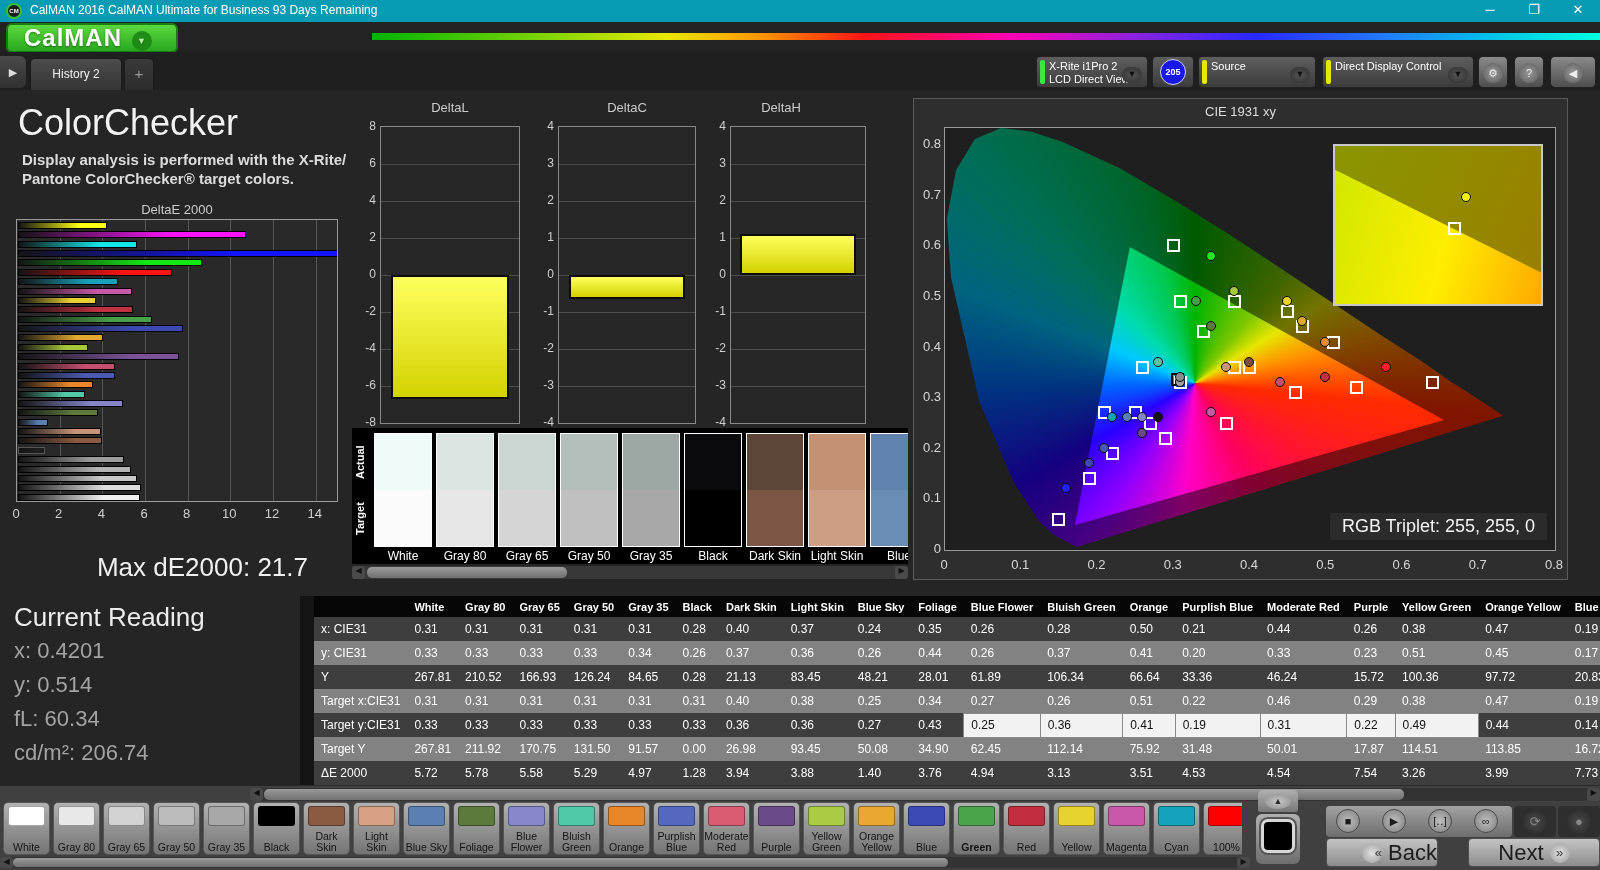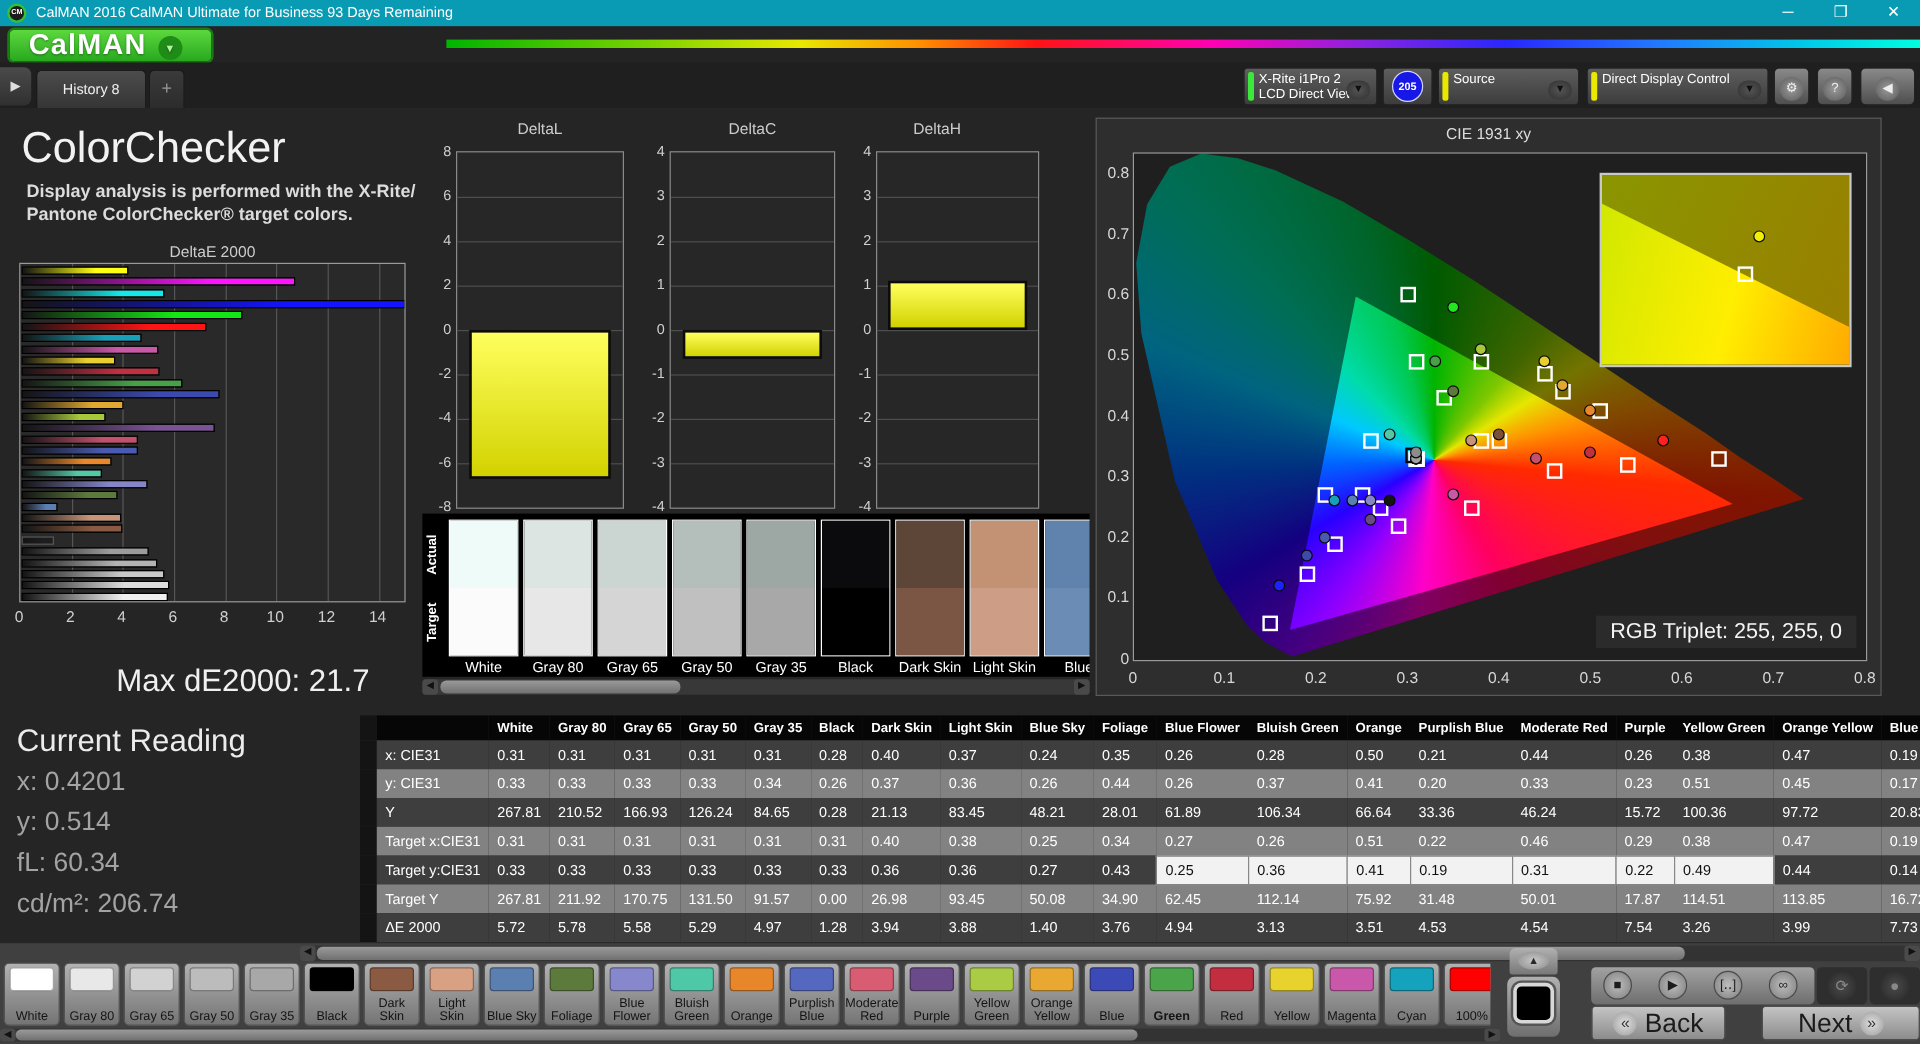--- a/index.html
+++ b/index.html
@@ -152,21 +152,21 @@
     background:radial-gradient(#bdbdbd,#7e7e7e); border:1px solid #4a4a4a; color:#1c1c1c;
     font-size:11px; line-height:23px; }
   .tbtn-dark { position:absolute; top:20px; width:42px; height:31px; background:#2e2e2e; border-radius:4px; text-align:center; }
   .tbtn-dark .circ { display:inline-block; margin-top:4px; width:24px; height:24px; border-radius:50%;
     background:radial-gradient(#4a4a4a,#262626); color:#888; font-size:13px; line-height:23px; }
   #btn-refresh { left:1514px; } #btn-record { left:1558px; }
 
   .navbtn { position:absolute; top:52px; height:29px; border-radius:4px;
     background:linear-gradient(#c4c4c4,#8c8c8c); border:1px solid #4e4e4e; color:#1b1b1b;
     font-size:22px; text-align:center; line-height:27px; }
-  #btn-back { left:1326px; width:112px; } #btn-next { left:1468px; width:132px; }
+  #btn-back { left:1326px; width:112px;text-align:right; } #btn-next { left:1468px; width:132px; }
   .chev { display:inline-block; width:20px; height:20px; border-radius:50%;
     background:radial-gradient(#e0e0e0,#9a9a9a); color:#333; font-size:13px; line-height:19px; vertical-align:3px; }
 </style>
 </head>
 <body>
 
 <div id="app">
 
   <div id="titlebar">
     <span class="cm-icon">CM</span>
@@ -180,21 +180,21 @@
 
   <div id="logobar">
     <div id="calman-logo">
       <span>CalMAN</span><span class="logo-caret">▼</span>
     </div>
     <div id="rainbow"></div>
   </div>
 
   <div id="tabbar">
     <div id="flyout-btn">▶</div>
-    <div class="tab" id="tab-history">History 8</div>
+    <div class="tab" id="tab-history">History 2</div>
     <div class="tab" id="tab-add">+</div>
 
     <div class="dropdown" id="dd-meter">
       <div class="dd-stripe" style="background:#3ce83c"></div>
       <div>X-Rite i1Pro 2</div>
       <div>LCD Direct View</div>
       <div class="dd-caret">▼</div>
     </div>
     <div id="meter-badge-btn">
       <div id="meter-badge">205</div>

